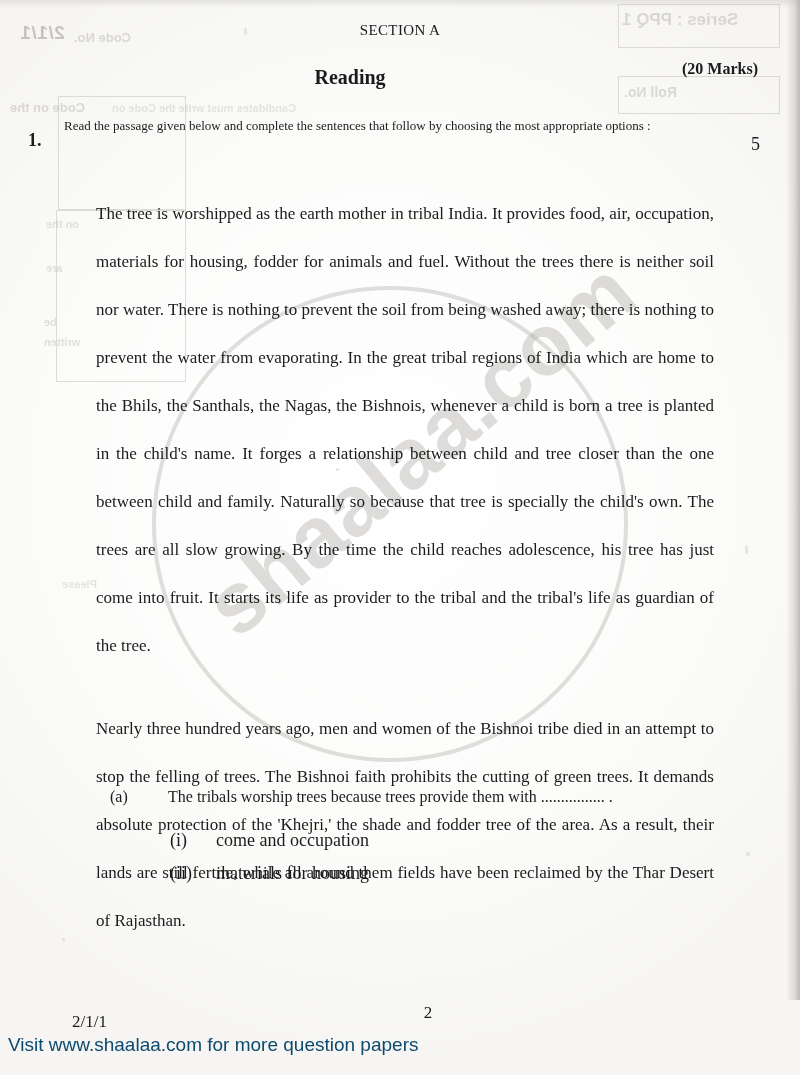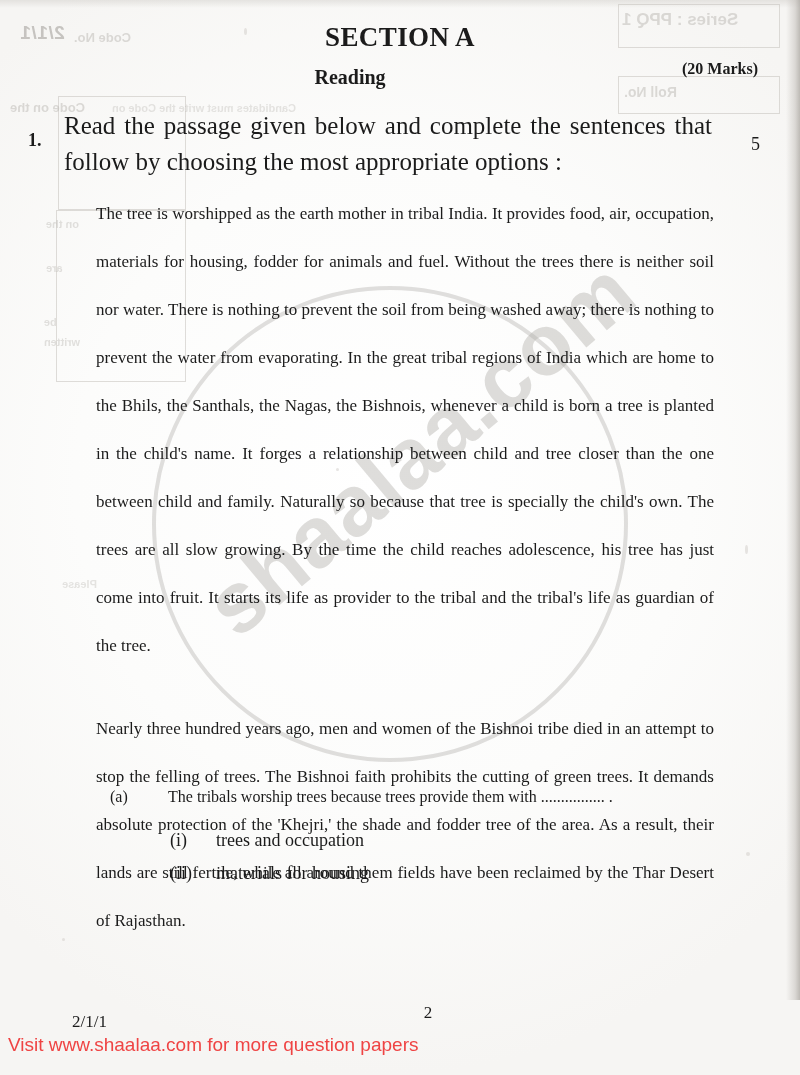--- a/index.html
+++ b/index.html
@@ -107,22 +107,22 @@
     position: absolute;
     inset: 0;
     color: #1b1b1b;
   }
 
   .hdr-section {
     position: absolute;
     left: 0; top: 22px;
     width: 800px;
     text-align: center;
-    font-size: 27px;
-    font-weight: 700;
+    font-size: 15px;
+    font-weight: 400;
     letter-spacing: .4px;
   }
   .hdr-reading {
     position: absolute;
     left: 0; top: 66px;
     width: 700px;
     text-align: center;
     font-size: 20px;
     font-weight: 700;
   }
@@ -141,21 +141,21 @@
   }
   .q-marks {
     position: absolute;
     right: 40px; top: 134px;
     font-size: 18px;
   }
   .q-stem {
     position: absolute;
     left: 64px; top: 108px;
     width: 648px;
-    font-size: 25px;
+    font-size: 13px;
     line-height: 36px;
     text-align: justify;
     text-align-last: left;
   }
 
   .passage {
     position: absolute;
     left: 96px;
     top: 190px;
     width: 618px;
@@ -206,21 +206,21 @@
     left: 0; top: 1003px;
     width: 856px;
     text-align: center;
     font-size: 17px;
   }
   .foot-visit {
     position: absolute;
     left: 8px; top: 1034px;
     font-family: "Liberation Sans", sans-serif;
     font-size: 19px;
-    color: #ef4444;
+    color: #0c4a6e;
   }
 
   .speck {
     position: absolute;
     background: #cfccc7;
     border-radius: 50%;
     pointer-events: none;
     opacity: .5;
   }
 </style>
@@ -268,21 +268,21 @@
       <p class="para-2">Nearly three hundred years ago, men and women of the Bishnoi tribe died in an attempt to stop the felling of trees. The Bishnoi faith prohibits the cutting of green trees. It demands absolute protection of the 'Khejri,' the shade and fodder tree of the area. As a result, their lands are still fertile, while all around them fields have been reclaimed by the Thar Desert of Rajasthan.</p>
     </div>
 
     <div class="sub-q">
       <span class="label">(a)</span><span>The tribals worship trees because trees provide them with ................ .</span>
     </div>
 
     <div class="opts">
       <div class="opt-row">
         <span class="opt-num">(i)</span>
-        <span class="opt-text">trees and occupation</span>
+        <span class="opt-text">come and occupation</span>
       </div>
       <div class="opt-row">
         <span class="opt-num">(ii)</span>
         <span class="opt-text">materials for housing</span>
       </div>
     </div>
 
     <div class="foot-code">2/1/1</div>
     <div class="foot-page">2</div>
     <div class="foot-visit">Visit www.shaalaa.com for more question papers</div>

